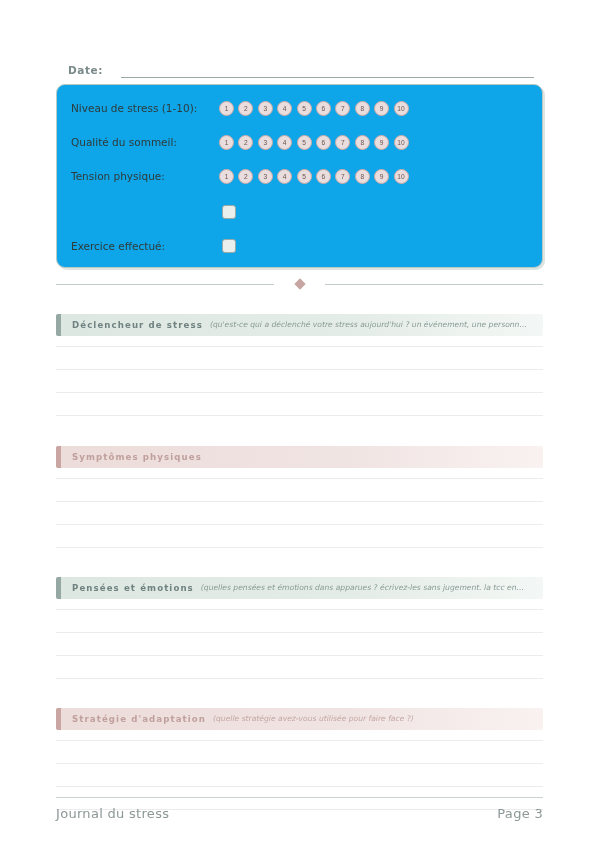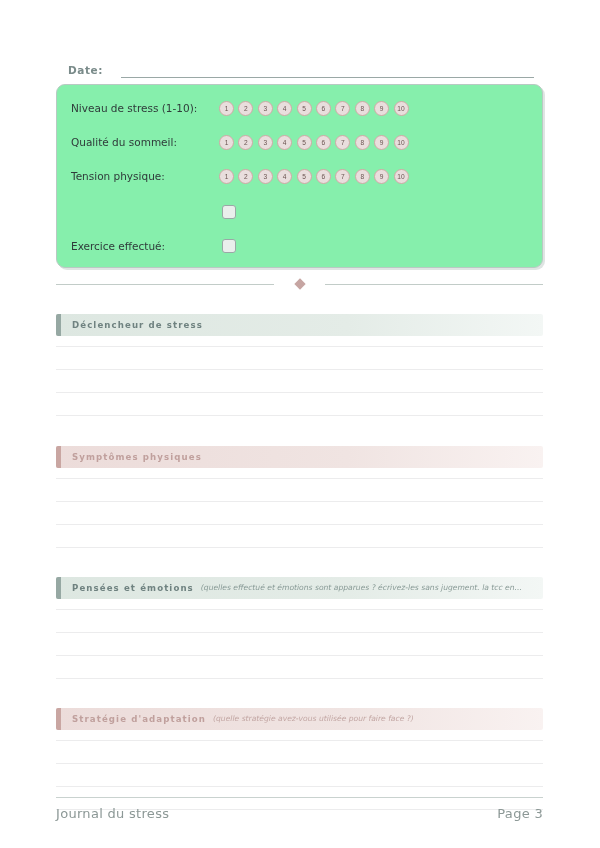--- a/index.html
+++ b/index.html
@@ -47,21 +47,21 @@
     height: 14px;
   }
 
   
   .metrics-card {
     position: absolute;
     left: 56px;
     top: 84px;
     width: 487px;
     height: 184px;
-    background: #86efac;
+    background: #0ea5e9;
     border: 1px solid #b9c9c3;
     border-radius: 9px;
     box-sizing: border-box;
     box-shadow: 2px 2px 0 rgba(150,168,162,0.30);
   }
   .metric-row {
     position: absolute;
     left: 14px;
     right: 10px;
     height: 22px;
@@ -287,20 +287,21 @@
     <span class="dline left"></span>
     <span class="diamond"></span>
     <span class="dline right"></span>
   </div>
 
   <div id="sections-root">
       <div class="section sec-green" style="top: 299px;">
         <div class="sec-header">
           <span class="bar"></span>
           <span class="sec-title">Déclencheur de stress</span>
+          <span class="sec-hint">(qu'est-ce qui a déclenché votre stress aujourd'hui ? un événement, une personn…</span>
         </div>
         <div class="writing-lines" style="height: 92px;">
           <span class="wline" style="top: 0px;"></span>
           <span class="wline" style="top: 23px;"></span>
           <span class="wline" style="top: 46px;"></span>
           <span class="wline" style="top: 69px;"></span>
         </div>
       </div>
       <div class="section sec-rose" style="top: 431px;">
         <div class="sec-header">
@@ -311,21 +312,21 @@
           <span class="wline" style="top: 0px;"></span>
           <span class="wline" style="top: 23px;"></span>
           <span class="wline" style="top: 46px;"></span>
           <span class="wline" style="top: 69px;"></span>
         </div>
       </div>
       <div class="section sec-green" style="top: 562px;">
         <div class="sec-header">
           <span class="bar"></span>
           <span class="sec-title">Pensées et émotions</span>
-          <span class="sec-hint">(quelles effectué et émotions sont apparues ? écrivez-les sans jugement. la tcc en…</span>
+          <span class="sec-hint">(quelles pensées et émotions dans apparues ? écrivez-les sans jugement. la tcc en…</span>
         </div>
         <div class="writing-lines" style="height: 92px;">
           <span class="wline" style="top: 0px;"></span>
           <span class="wline" style="top: 23px;"></span>
           <span class="wline" style="top: 46px;"></span>
           <span class="wline" style="top: 69px;"></span>
         </div>
       </div>
       <div class="section sec-rose" style="top: 693px;">
         <div class="sec-header">

